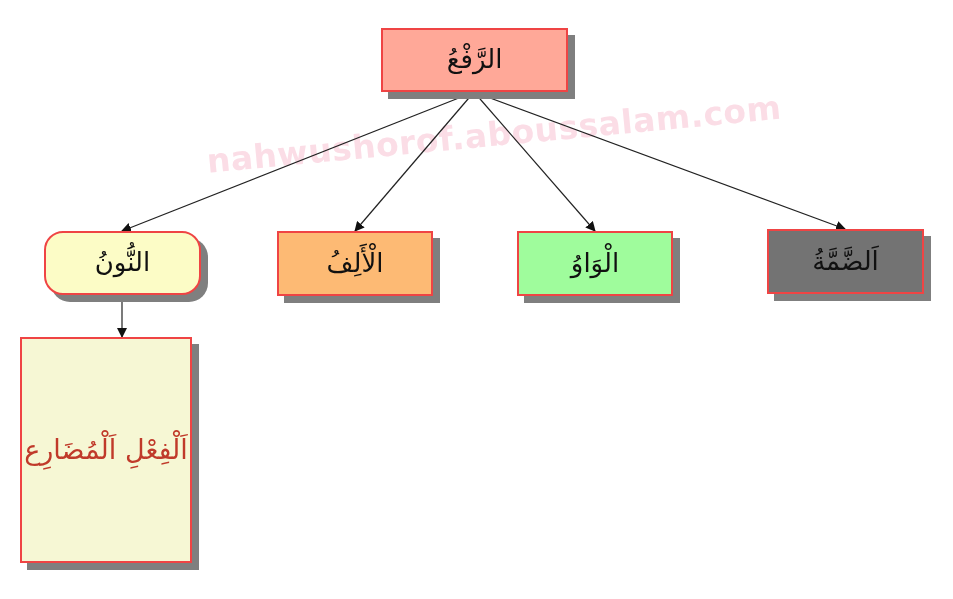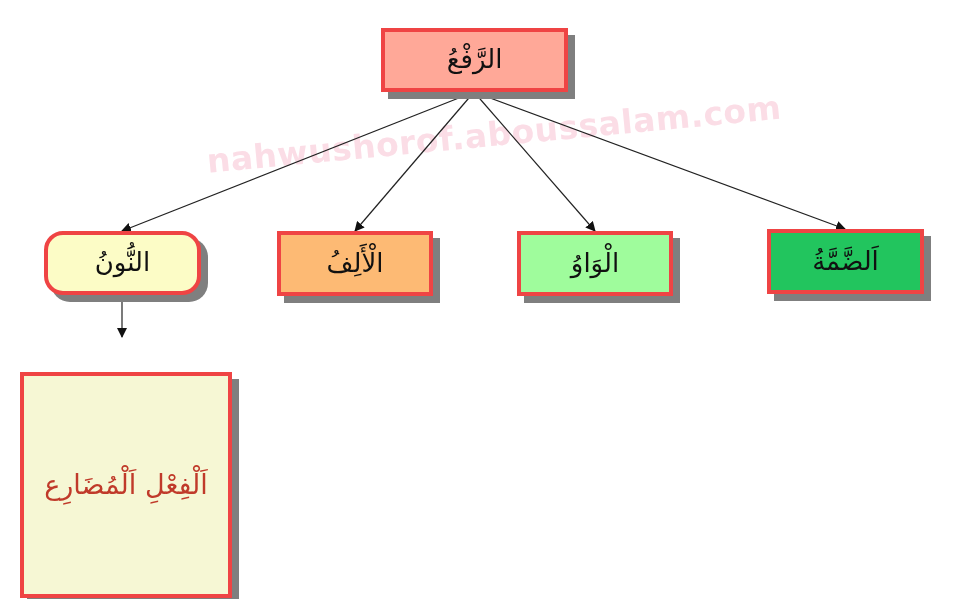--- a/index.html
+++ b/index.html
@@ -8,33 +8,33 @@
     .canvas { position: absolute; left: 0; top: 0; width: 953px; height: 599px; }
     .watermark {
       position: absolute; left: 205px; top: 142px; width: 580px;
       font-family: "DejaVu Sans", sans-serif; font-weight: bold; font-size: 33px;
       color: #fbdde6; transform: rotate(-5.4deg); transform-origin: left top;
       white-space: nowrap; letter-spacing: 0.5px; z-index: 0;
     }
     svg.lines { position: absolute; left: 0; top: 0; z-index: 1; }
     .node {
       position: absolute; box-sizing: border-box;
-      border: 4px solid #ef4444;
+      border: 2px solid #ef4444;
       box-shadow: 7px 7px 0 #7f7f7f;
       display: flex; align-items: center; justify-content: center;
       direction: rtl; font-family: "DejaVu Sans", sans-serif;
       font-size: 26px; color: #111111; z-index: 2;
     }
     .node span { line-height: 1.3; }
     #n-root  { left: 381px; top: 28px;  width: 187px; height: 64px; }
     #n-noon  { left: 44px;  top: 231px; width: 157px; height: 64px; }
     #n-alif  { left: 277px; top: 231px; width: 156px; height: 65px; }
     #n-waw   { left: 517px; top: 231px; width: 156px; height: 65px; }
     #n-damma { left: 767px; top: 229px; width: 157px; height: 65px; }
-    #n-mudari { left: 20px; top: 337px; width: 212px; height: 226px; font-size: 27px; margin-top: 35px; }
+    #n-mudari { left: 20px; top: 337px; width: 172px; height: 226px; font-size: 27px; }
   </style>
 </head>
 <body>
 
 <div class="canvas">
 
   <div class="watermark">nahwushorof.aboussalam.com</div>
 
   <svg class="lines" width="953" height="599">
     <defs>
@@ -58,21 +58,21 @@
   </div>
 
   <div class="node" id="n-alif" style="background:#fdba74;">
     <span>الْأَلِفُ</span>
   </div>
 
   <div class="node" id="n-waw" style="background:#9ffc9c;">
     <span>الْوَاوُ</span>
   </div>
 
-  <div class="node" id="n-damma" style="background:#22c55e;">
+  <div class="node" id="n-damma" style="background:#737373;">
     <span>اَلضَّمَّةُ</span>
   </div>
 
   <div class="node" id="n-mudari" style="background:#f6f7d4; color:#c03a2a;">
     <span>اَلْفِعْلِ اَلْمُضَارِع</span>
   </div>
 
 </div>
 
 </body></html>

